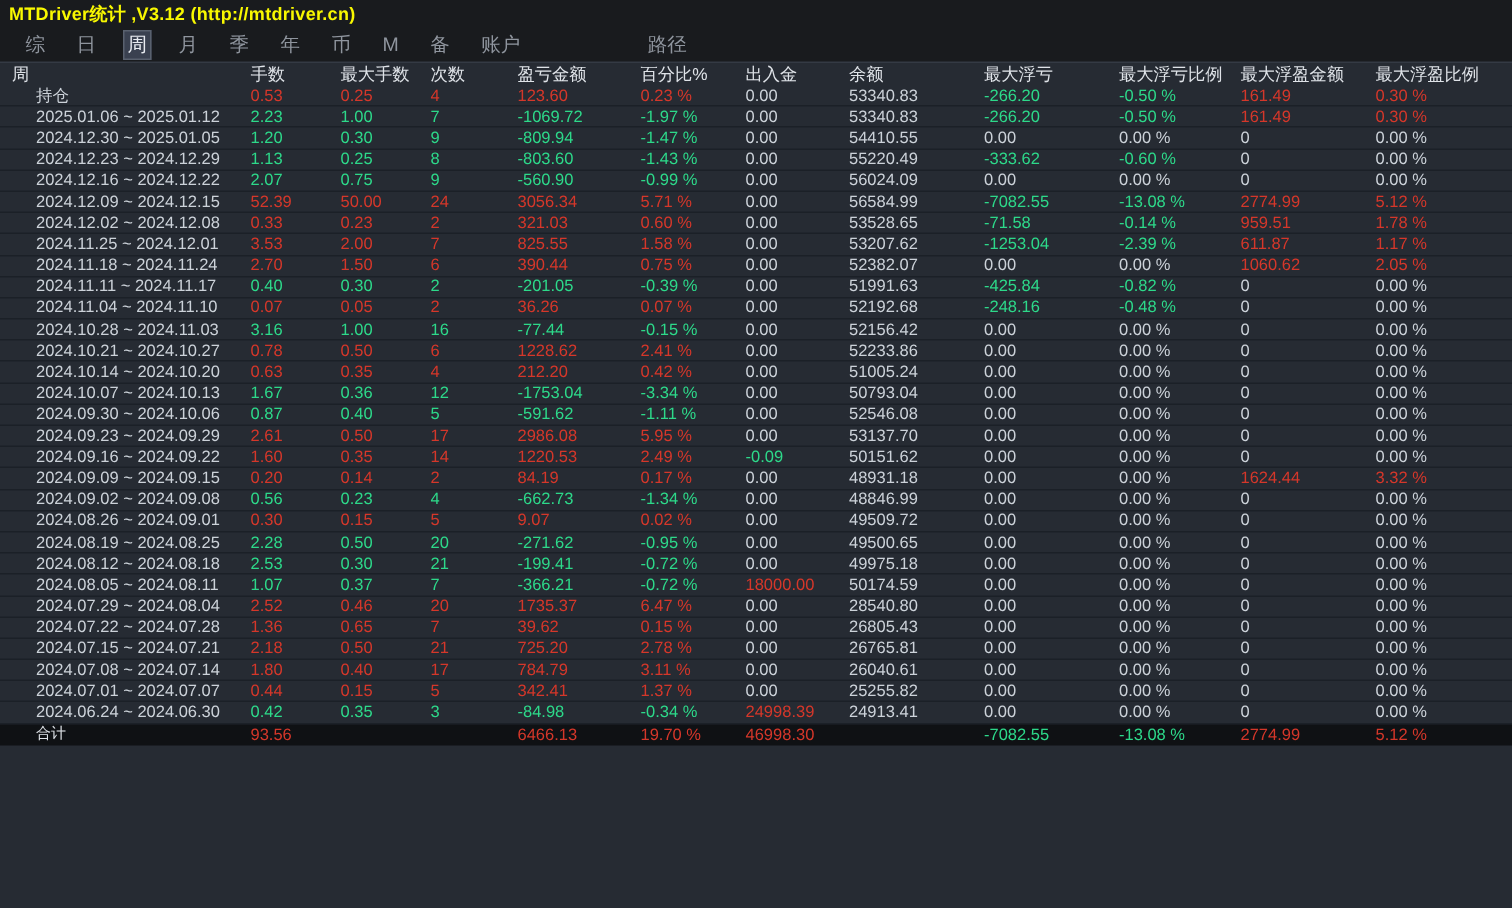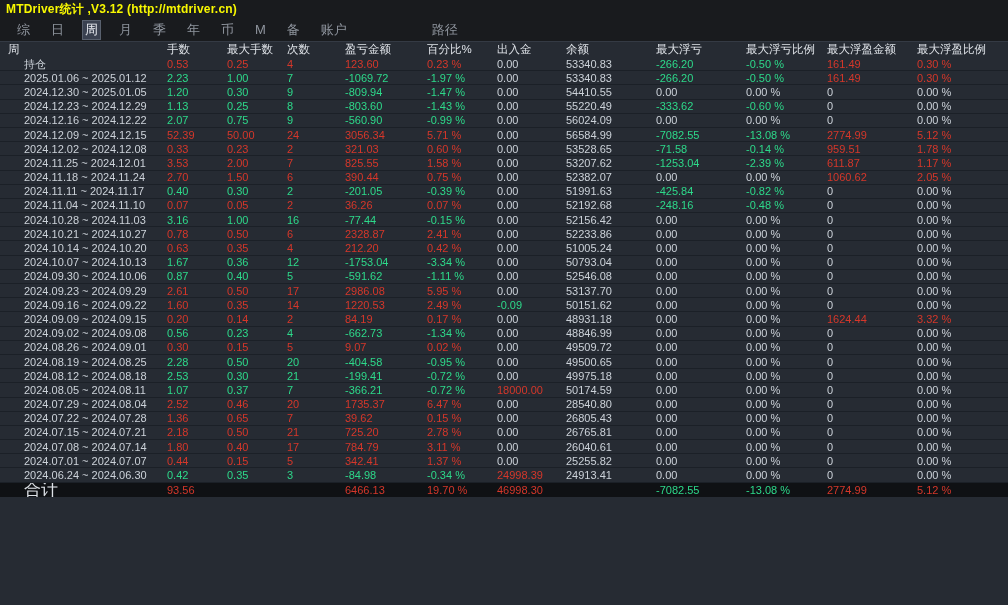--- a/index.html
+++ b/index.html
@@ -50,21 +50,21 @@
   .thead .th {
     color:#dfe3e8; font-size:11.5px; white-space:nowrap; overflow:hidden;
   }
   .thead .th:first-child { padding-left:8px; }
   .tr { height:14.2px; border-bottom:1px solid rgba(10,12,16,.35); }
   .tr .td {
     font-size:11px; line-height:14px; white-space:nowrap; overflow:hidden;
   }
   .tr .td:first-child { padding-left:24px; }
   .tr.total { background:#0f1114; border-bottom:none; }
-  .tr.total .td:first-child { color:#dfe3e8; font-size:17px; }
+  .tr.total .td:first-child { color:#dfe3e8; font-size:10px; }
   .c-w { color:#ccd2d9; }
   .c-r { color:#d5372a; }
   .c-g { color:#2dd98a; }
 </style>
 </head>
 <body>
 
 <div id="app">
 
   <div class="titlebar">
@@ -270,21 +270,21 @@
           <div class="td c-w">0.00</div>
           <div class="td c-w">0.00 %</div>
           <div class="td c-w">0</div>
           <div class="td c-w">0.00 %</div>
         </div>
         <div class="tr">
           <div class="td c-w">2024.10.21 ~ 2024.10.27</div>
           <div class="td c-r">0.78</div>
           <div class="td c-r">0.50</div>
           <div class="td c-r">6</div>
-          <div class="td c-r">2328.87</div>
+          <div class="td c-r">1228.62</div>
           <div class="td c-r">2.41 %</div>
           <div class="td c-w">0.00</div>
           <div class="td c-w">52233.86</div>
           <div class="td c-w">0.00</div>
           <div class="td c-w">0.00 %</div>
           <div class="td c-w">0</div>
           <div class="td c-w">0.00 %</div>
         </div>
         <div class="tr">
           <div class="td c-w">2024.10.14 ~ 2024.10.20</div>
@@ -396,21 +396,21 @@
           <div class="td c-w">0.00</div>
           <div class="td c-w">0.00 %</div>
           <div class="td c-w">0</div>
           <div class="td c-w">0.00 %</div>
         </div>
         <div class="tr">
           <div class="td c-w">2024.08.19 ~ 2024.08.25</div>
           <div class="td c-g">2.28</div>
           <div class="td c-g">0.50</div>
           <div class="td c-g">20</div>
-          <div class="td c-g">-404.58</div>
+          <div class="td c-g">-271.62</div>
           <div class="td c-g">-0.95 %</div>
           <div class="td c-w">0.00</div>
           <div class="td c-w">49500.65</div>
           <div class="td c-w">0.00</div>
           <div class="td c-w">0.00 %</div>
           <div class="td c-w">0</div>
           <div class="td c-w">0.00 %</div>
         </div>
         <div class="tr">
           <div class="td c-w">2024.08.12 ~ 2024.08.18</div>

